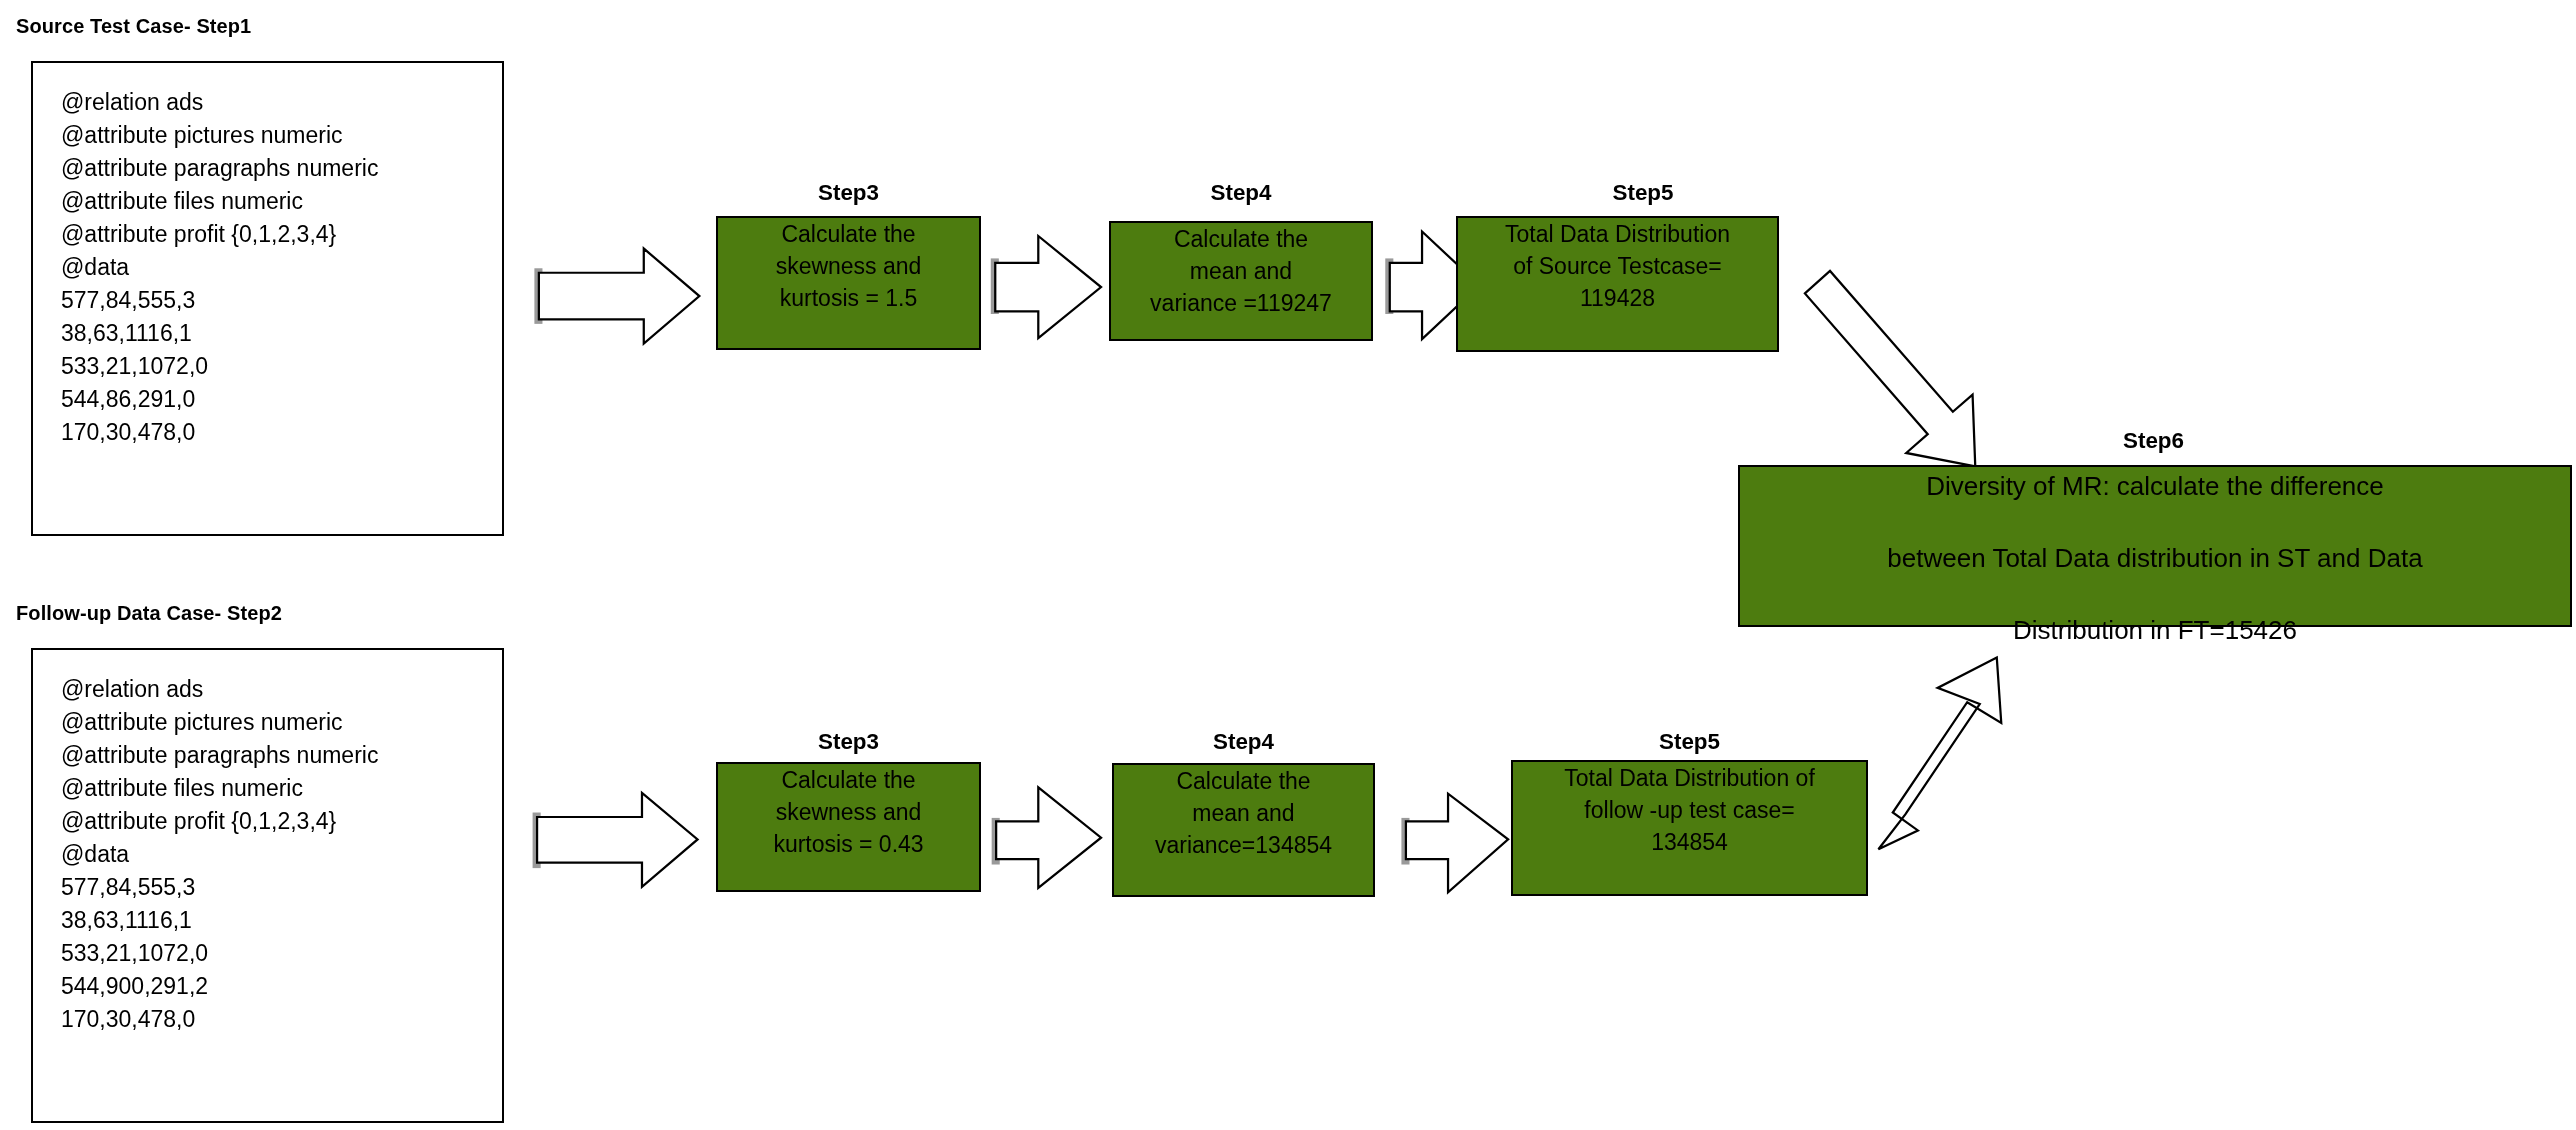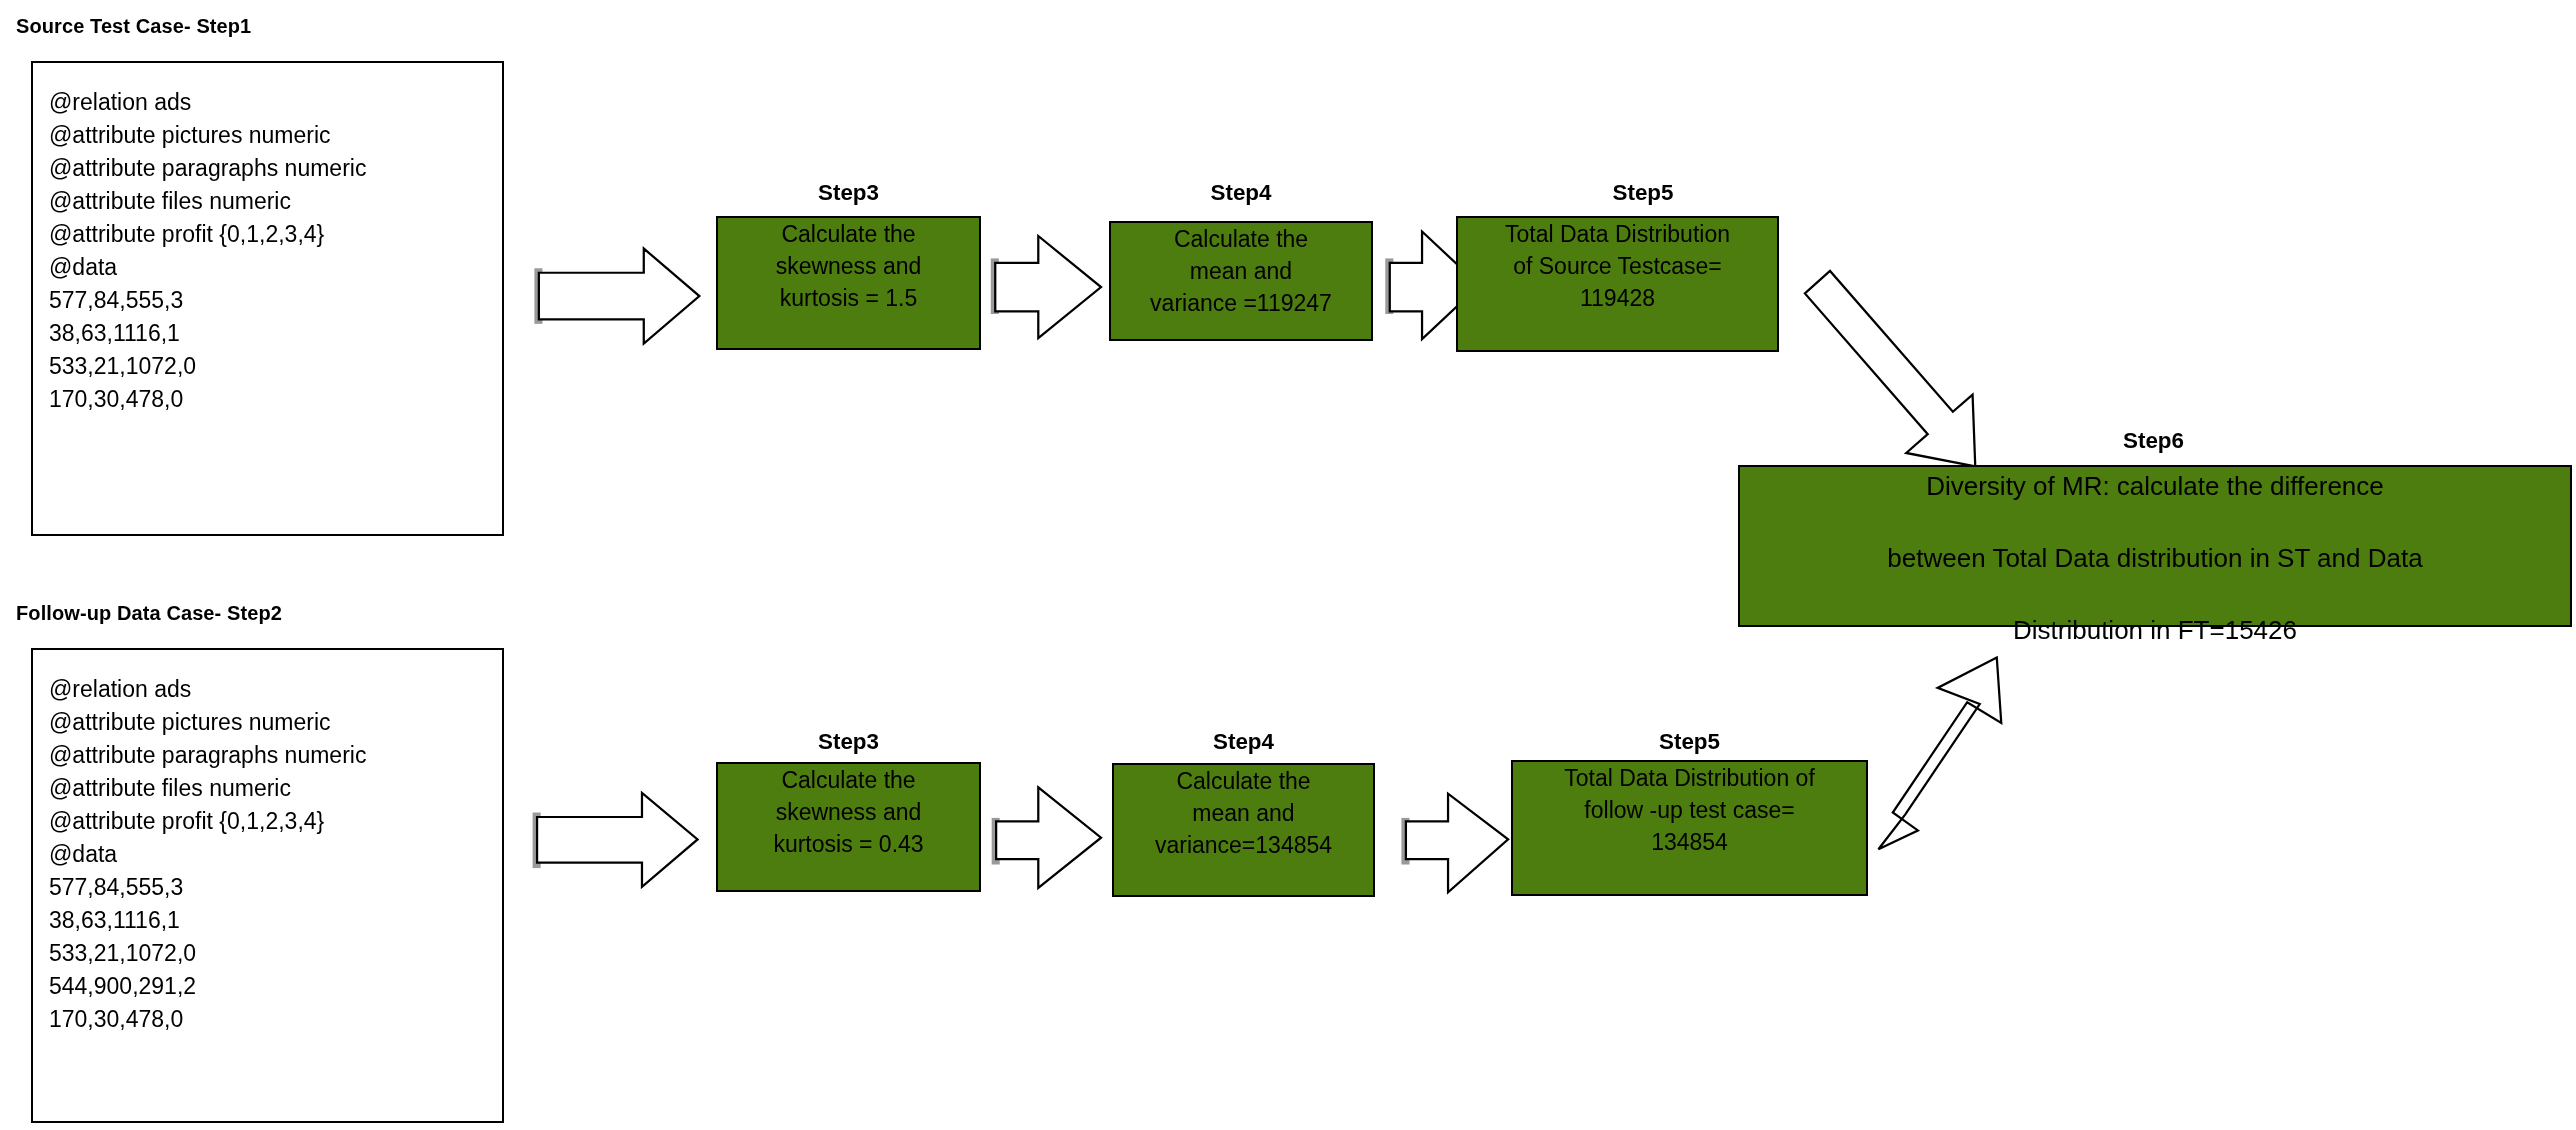--- a/index.html
+++ b/index.html
@@ -29,21 +29,21 @@
     font-weight: bold;
     letter-spacing: 0.1px;
     white-space: nowrap;
     line-height: 1;
   }
 
   
   .arff-box {
     border: 2.7px solid #000000;
     background: #ffffff;
-    padding: 23px 0 0 16px;
+    padding: 23px 0 0 28px;
   }
   .arff-line {
     font-size: 23px;
     line-height: 33px;
     white-space: pre;
   }
 
   
   .step-label {
     font-size: 22.4px;
@@ -144,20 +144,21 @@
   <div class="abs arff-box" style="left:31px; top:61px; width:473px; height:475px;">
     <div class="arff-line">@relation ads</div>
     <div class="arff-line">@attribute pictures numeric</div>
     <div class="arff-line">@attribute paragraphs numeric</div>
     <div class="arff-line">@attribute files numeric</div>
     <div class="arff-line">@attribute profit {0,1,2,3,4}</div>
     <div class="arff-line">@data</div>
     <div class="arff-line">577,84,555,3</div>
     <div class="arff-line">38,63,1116,1</div>
     <div class="arff-line">533,21,1072,0</div>
+    <div class="arff-line">544,86,291,0</div>
     <div class="arff-line">170,30,478,0</div>
   </div>
 
   <div class="abs caption" style="left:16px; top:603px;">Follow-up Data Case- Step2</div>
 
   <div class="abs arff-box" style="left:31px; top:648px; width:473px; height:475px;">
     <div class="arff-line">@relation ads</div>
     <div class="arff-line">@attribute pictures numeric</div>
     <div class="arff-line">@attribute paragraphs numeric</div>
     <div class="arff-line">@attribute files numeric</div>

